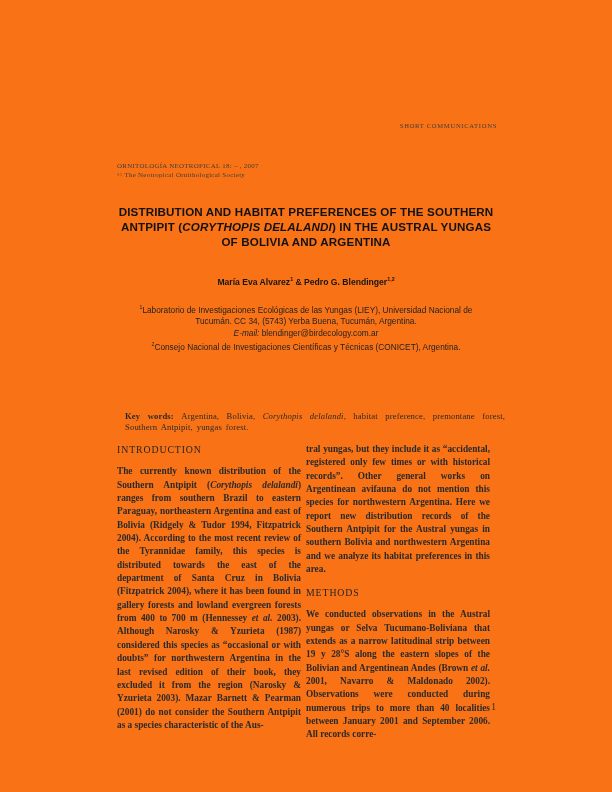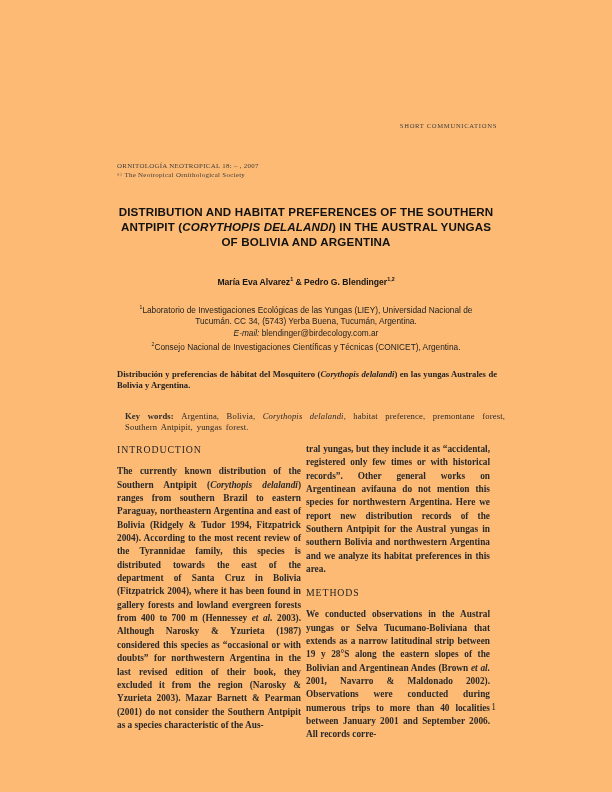--- a/index.html
+++ b/index.html
@@ -1,21 +1,21 @@
 <!DOCTYPE html>
 <html><head>
 <meta charset="utf-8">
 <style>
   html, body { margin: 0; padding: 0; background: #e8e8e8; }
   .page {
     position: relative;
     width: 612px;
     height: 792px;
     margin: 0 auto;
-    background: #fdba74;
+    background: #f97316;
     font-family: "Liberation Serif", serif;
     color: #2a2a2a;
     overflow: hidden;
   }
   .running-head {
     position: absolute;
     top: 122px;
     right: 115px;
     font-size: 6.6px;
     letter-spacing: 0.7px;
@@ -144,21 +144,20 @@
 
   <div class="authors-line"><span>María Eva Alvarez</span><sup>1</sup><span> &amp; Pedro G. Blendinger</span><sup>1,2</sup></div>
 
   <div class="affiliations">
     <div><sup>1</sup><span>Laboratorio de Investigaciones Ecológicas de las Yungas (LIEY), Universidad Nacional de</span></div>
     <div><span>Tucumán. CC 34, (5743) Yerba Buena, Tucumán, Argentina.</span></div>
     <div><span class="seg-italic">E-mail: </span><span>blendinger@birdecology.com.ar</span></div>
     <div class="affiliation-2"><sup>2</sup><span>Consejo Nacional de Investigaciones Científicas y Técnicas (CONICET), Argentina.</span></div>
   </div>
 
-  <p class="resumen"><span class="seg-bold">Distribución y preferencias de hábitat del Mosquitero (</span><span class="seg-bold-italic">Corythopis delalandi</span><span class="seg-bold">) en las yungas Australes de Bolivia y Argentina.</span></p>
 
   <p class="keywords"><span class="seg-bold">Key words: </span><span>Argentina, Bolivia, </span><span class="seg-italic">Corythopis delalandi</span><span>, habitat preference, premontane forest, Southern Antpipit, yungas forest.</span></p>
 
   <div class="columns">
     <div class="col">
       <h2 class="section-heading">INTRODUCTION</h2>
       <p class="body-par"><span>The currently known distribution of the Southern Antpipit (</span><span class="seg-italic">Corythopis delalandi</span><span>) ranges from southern Brazil to eastern Paraguay, northeastern Argentina and east of Bolivia (Ridgely &amp; Tudor 1994, Fitzpatrick 2004). According to the most recent review of the Tyrannidae family, this species is distributed towards the east of the department of Santa Cruz in Bolivia (Fitzpatrick 2004), where it has been found in gallery forests and lowland evergreen forests from 400 to 700 m (Hennessey </span><span class="seg-italic">et al.</span><span> 2003). Although Narosky &amp; Yzurieta (1987) considered this species as “occasional or with doubts” for northwestern Argentina in the last revised edition of their book, they excluded it from the region (Narosky &amp; Yzurieta 2003). Mazar Barnett &amp; Pearman (2001) do not consider the Southern Antpipit as a species characteristic of the Aus-</span></p>
     </div>
     <div class="col">
       <p class="body-par"><span>tral yungas, but they include it as “accidental, registered only few times or with historical records”. Other general works on Argentinean avifauna do not mention this species for northwestern Argentina. Here we report new distribution records of the Southern Antpipit for the Austral yungas in southern Bolivia and northwestern Argentina and we analyze its habitat preferences in this area.</span></p>

